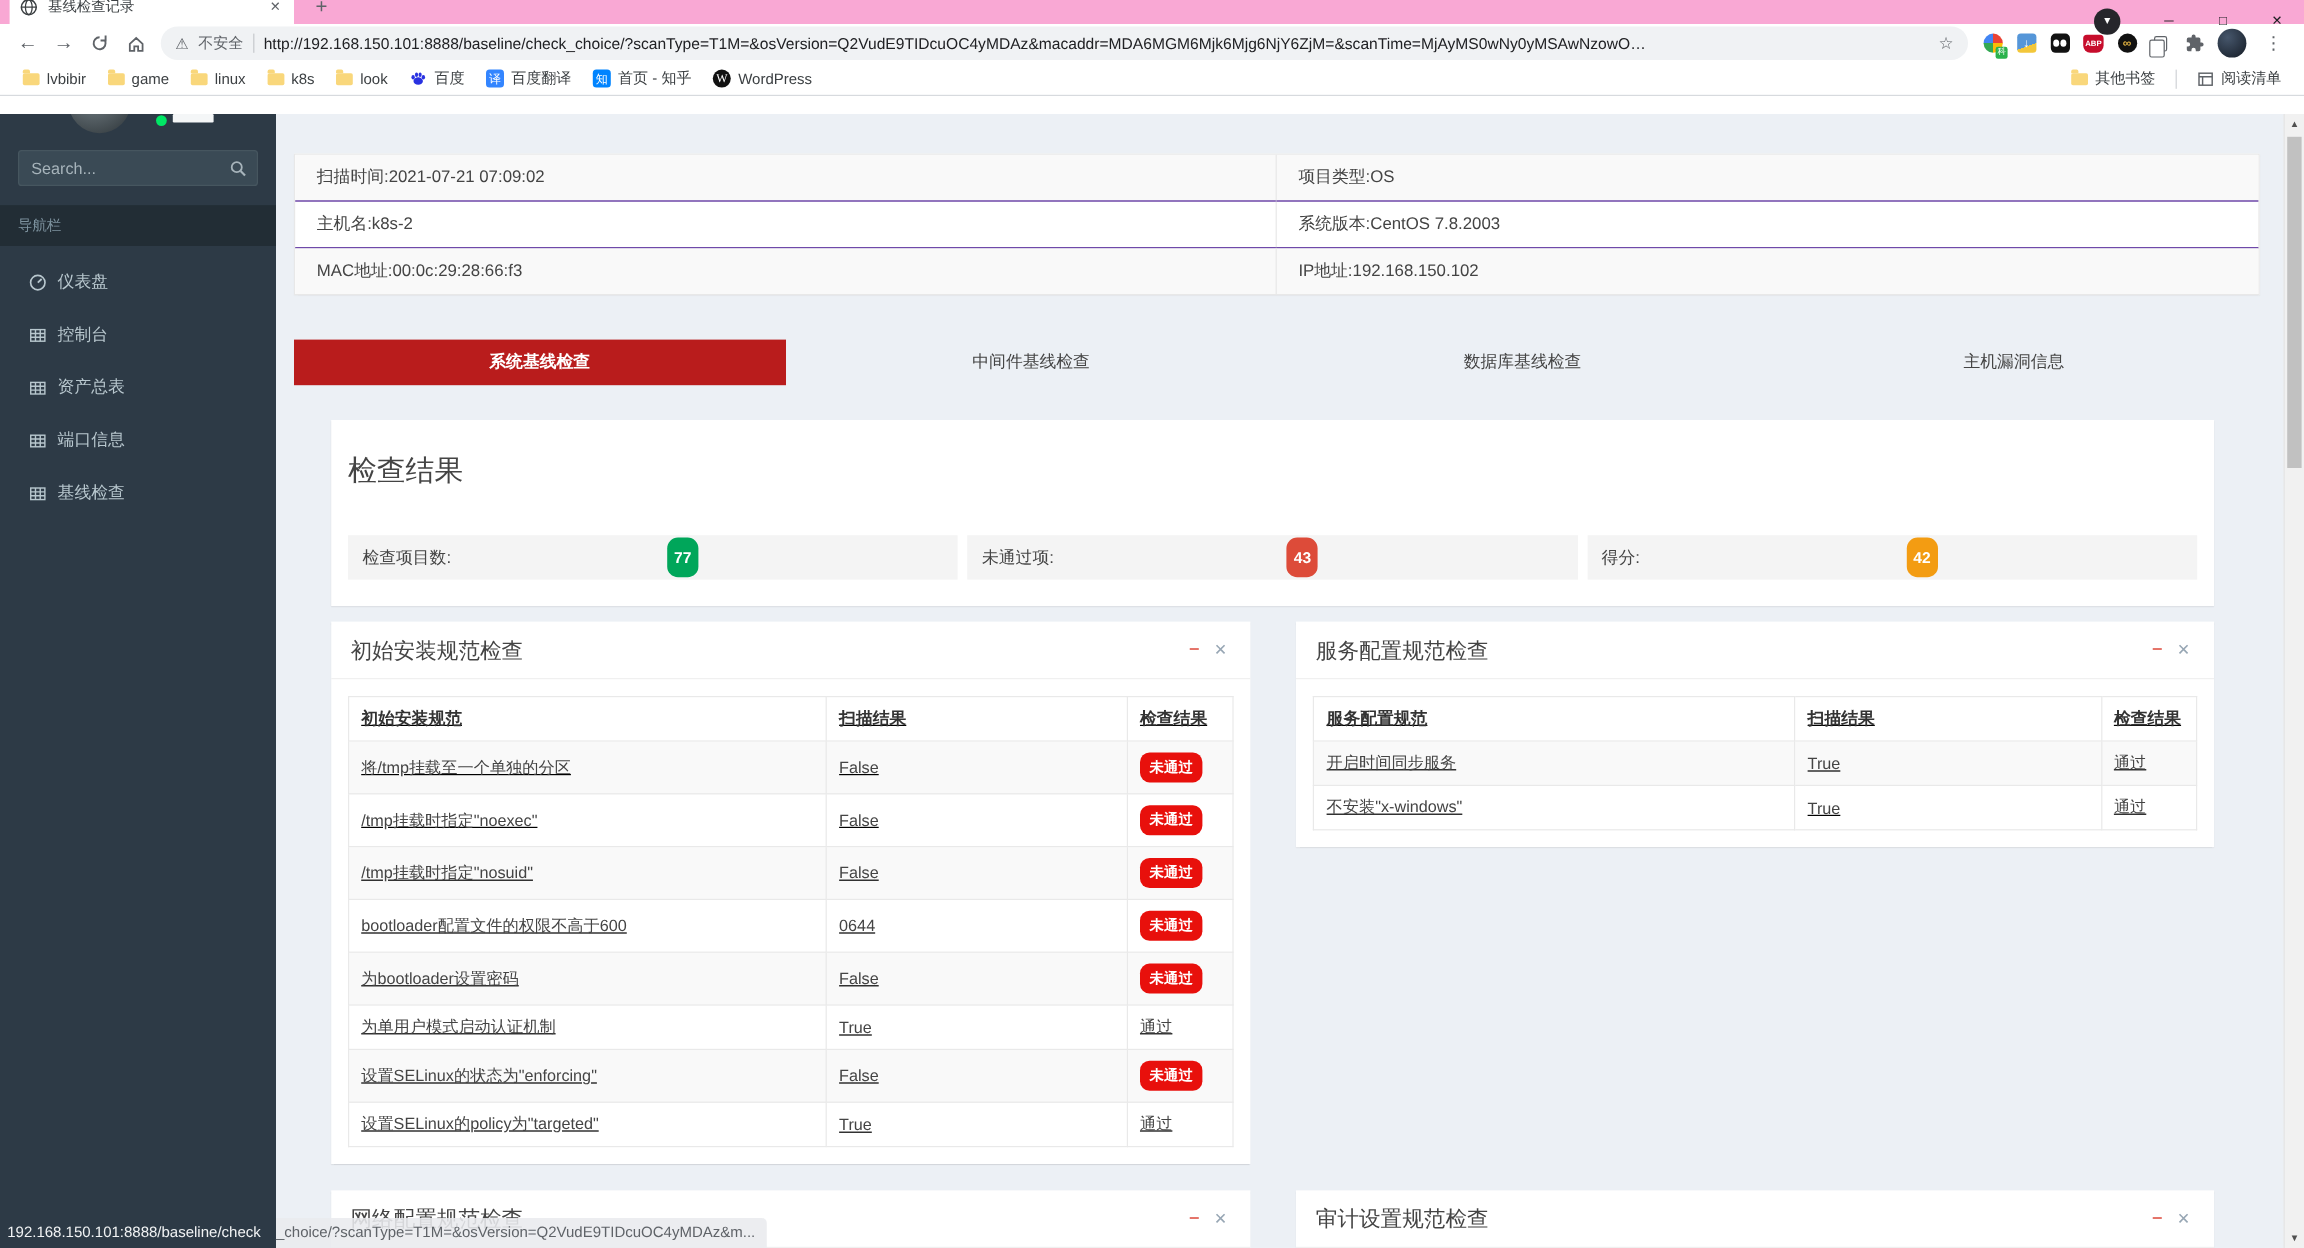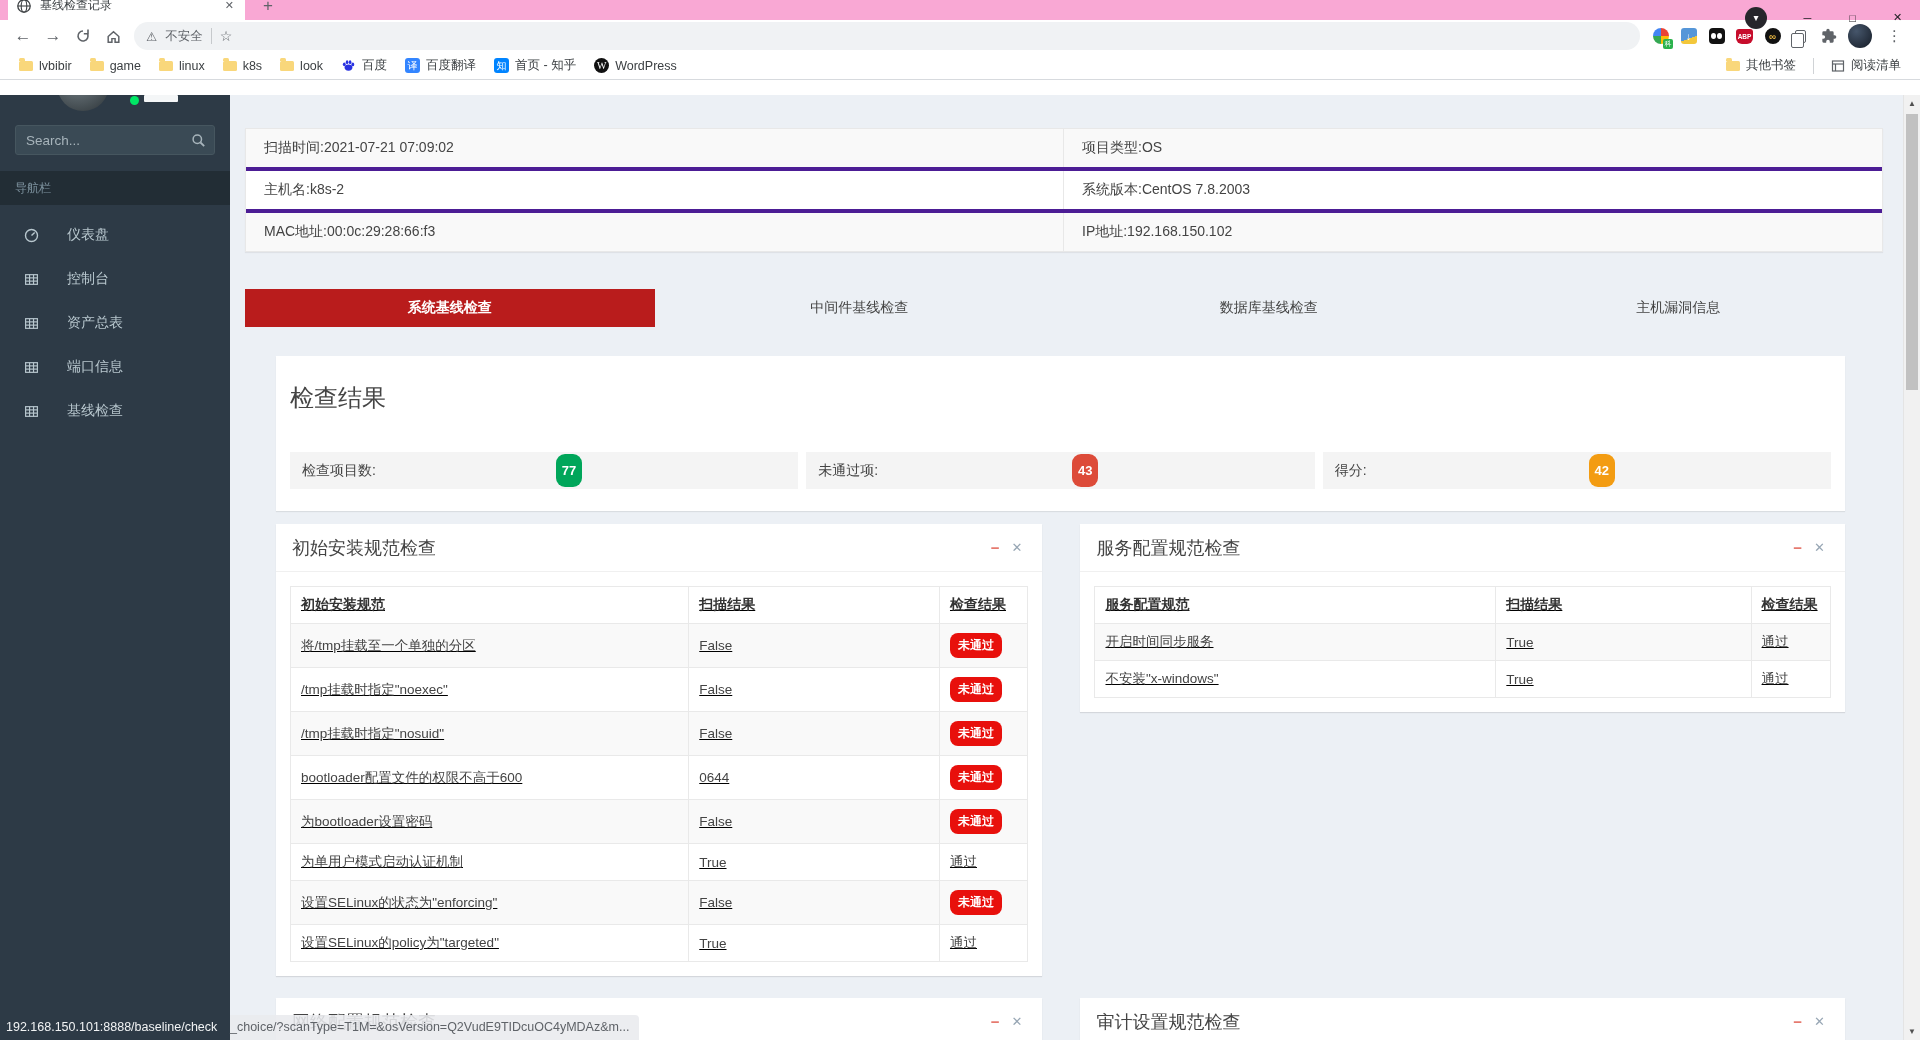--- a/index.html
+++ b/index.html
@@ -74,28 +74,28 @@
   .user-dot { position:absolute; left:130px; top:1px; width:9px; height:9px; border-radius:50%; background:#00e765; }
   .user-textclip { position:absolute; left:144px; top:0; width:34px; height:7px; background:#f4f6f7; border-radius:1px; }
   .side-search { margin:10px 15px 16px 15px; height:30px; background:#3a4a55; border:1px solid #46565f;
     border-radius:3px; display:flex; align-items:center; padding:0 8px 0 10px; }
   .side-search input { flex:1; background:transparent; border:none; outline:none; color:#cfd8dc;
     font-size:13.5px; font-family:inherit; min-width:0; }
   .side-search input::placeholder { color:#a7b4bb; }
   .nav-header { margin-top:12px; height:34px; line-height:34px; background:#222d35; color:#7d929e;
     font-size:12px; padding-left:15px; }
   .nav-list { padding-top:8px; }
-  .nav-item { height:44px; display:flex; align-items:center; gap:28px; padding-left:24px;
+  .nav-item { height:44px; display:flex; align-items:center; gap:9px; padding-left:24px;
     color:#b8c7ce; font-size:14px; }
   .nav-item svg { flex:0 0 auto; }
 
   .main { flex:1; position:relative; overflow:hidden; }
   .info-card { margin:33px 20px 0 15px; background:#fff; border:1px solid #e8e8e8;
     box-shadow:0 1px 1px rgba(0,0,0,.06); }
-  .info-row { display:flex; border-bottom:4px solid #4c1d95; }
+  .info-row { display:flex; border-bottom:1px solid #4c1d95; }
   .info-row:last-child { border-bottom:none; }
   .info-row:nth-child(odd) { background:#f9f9f9; }
   .info-cell { width:50%; padding:10px 18px; font-size:14px; color:#444; }
   .info-cell:first-child { border-right:1px solid #e8e8e8; }
 
   .page-tabs { margin:37px 20px 0 15px; display:flex; height:38px; }
   .page-tab { flex:1; display:flex; align-items:center; justify-content:center; font-size:14px; color:#444; }
   .page-tab.active { background:#b91c1c; color:#fff; font-weight:bold; }
 
   .summary-card { margin:29px 58px 0 46px; background:#fff; box-shadow:0 1px 1px rgba(0,0,0,.08);
@@ -180,20 +180,21 @@
       </div>
       <div class="nav-btn">
         <svg width="17" height="17" viewBox="0 0 16 16">
             <path d="M3 8l5-4.5L13 8v5.5H9.5V10h-3v3.5H3z" fill="none" stroke="#5f6368" stroke-width="1.4"></path>
           </svg>
       </div>
       <div class="omnibox">
         <span class="sec-label">⚠</span>
         <span class="sec-label">不安全</span>
         <span class="omni-divider"></span>
+        <span class="omni-url">http://192.168.150.101:8888/baseline/check_choice/?scanType=T1M=&amp;osVersion=Q2VudE9TIDcuOC4yMDAz&amp;macaddr=MDA6MGM6Mjk6Mjg6NjY6ZjM=&amp;scanTime=MjAyMS0wNy0yMSAwNzowO…</span>
         <span class="omni-star">☆</span>
       </div>
       <div class="ext-area">
         <div class="exticon">
           <div class="pinwheel"></div>
           <div class="pin-badge">科</div>
         </div>
         <div class="exticon">
           <div class="dl-icon">↓</div>
         </div>

